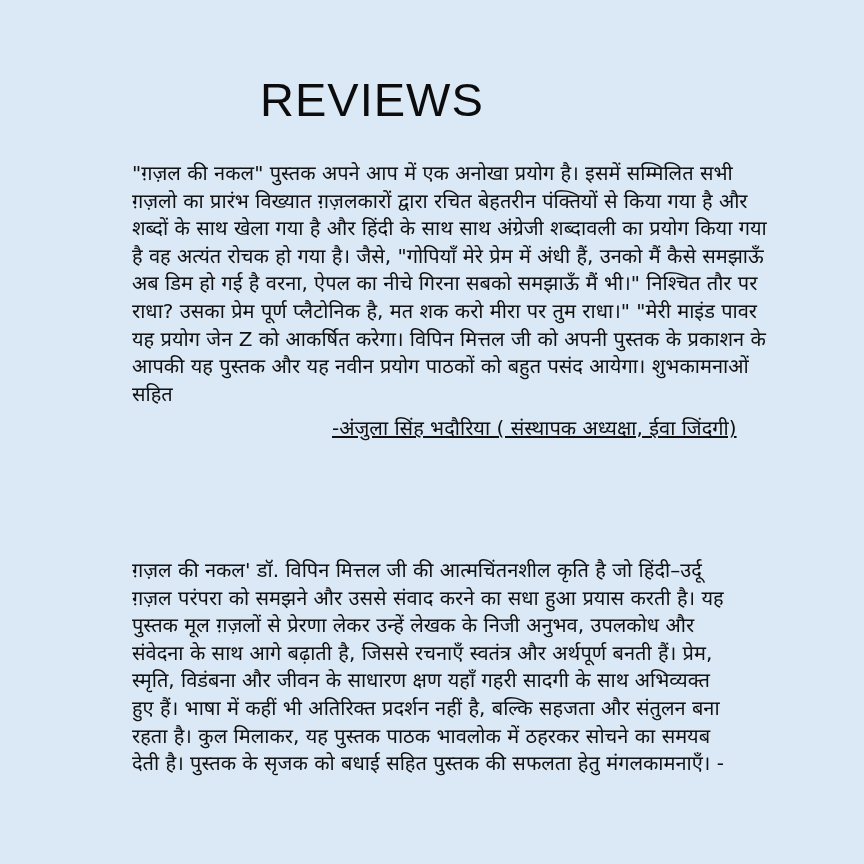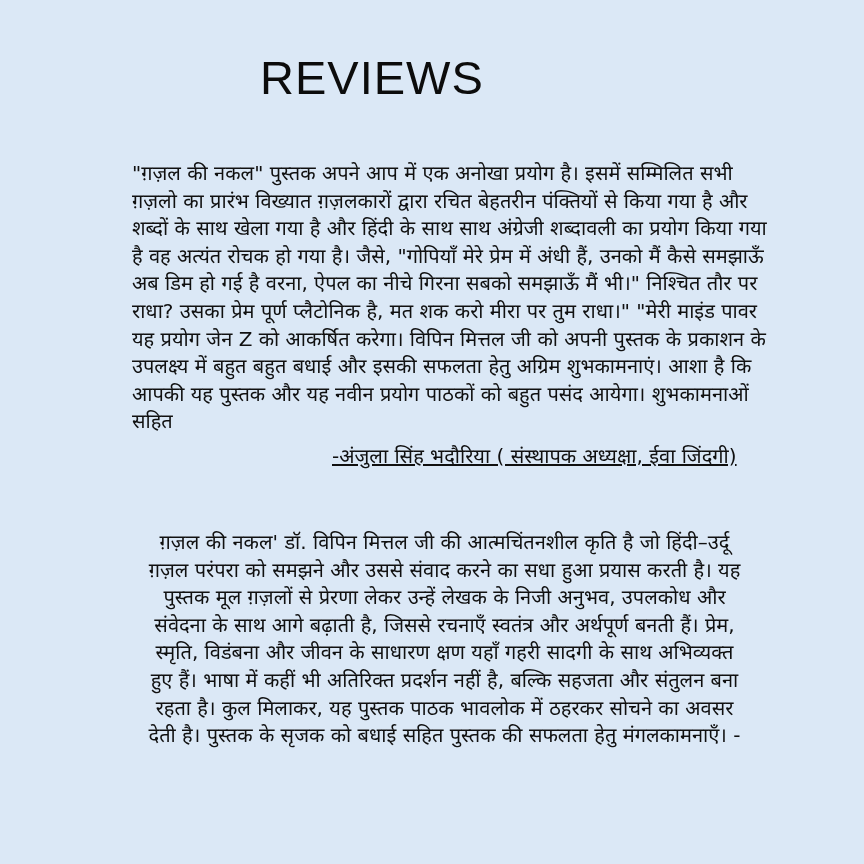--- a/index.html
+++ b/index.html
@@ -15,35 +15,35 @@
     font-family: "DejaVu Sans", "Liberation Sans", sans-serif;
     color: #101010;
   }
   .page {
     position: absolute;
     inset: 0;
   }
   .title {
     position: absolute;
     left: 260px;
-    top: 50px;
+    top: 72px;
     font-family: "Liberation Sans", sans-serif;
     font-size: 47px;
     font-weight: 400;
     letter-spacing: 1px;
     color: #0c0c0c;
     white-space: nowrap;
   }
   .review {
     position: absolute;
     left: 132px;
     width: 625px;
   }
   .review-1 { top: 160px; }
-  .review-2 { top: 529px; text-align: center; }
+  .review-2 { top: 557px; }
   .line {
     font-size: 20px;
     line-height: 27.6px;
     white-space: nowrap;
     color: #101010;
   }
   .attribution {
     font-size: 20px;
     line-height: 27.6px;
     white-space: nowrap;
@@ -67,30 +67,29 @@
   <div class="title">REVIEWS</div>
 
   <div class="review review-1">
     <div class="line">"ग़ज़ल की नकल" पुस्तक अपने आप में एक अनोखा प्रयोग है। इसमें सम्मिलित सभी</div>
     <div class="line">ग़ज़लो का प्रारंभ विख्यात ग़ज़लकारों द्वारा रचित बेहतरीन पंक्तियों से किया गया है और</div>
     <div class="line">शब्दों के साथ खेला गया है और हिंदी के साथ साथ अंग्रेजी शब्दावली का प्रयोग किया गया</div>
     <div class="line">है वह अत्यंत रोचक हो गया है। जैसे, "गोपियाँ मेरे प्रेम में अंधी हैं, उनको मैं कैसे समझाऊँ</div>
     <div class="line">अब डिम हो गई है वरना, ऐपल का नीचे गिरना सबको समझाऊँ मैं भी।" निश्चित तौर पर</div>
     <div class="line">राधा? उसका प्रेम पूर्ण प्लैटोनिक है, मत शक करो मीरा पर तुम राधा।" "मेरी माइंड पावर</div>
     <div class="line">यह प्रयोग जेन Z को आकर्षित करेगा। विपिन मित्तल जी को अपनी पुस्तक के प्रकाशन के</div>
-    <div class="line">उपलक्ष्य में बहुत बहुत बधाई और इसकी सफलता हेतु अग्रिम शुभकामनाएं। आशा है कि</div>
     <div class="line">आपकी यह पुस्तक और यह नवीन प्रयोग पाठकों को बहुत पसंद आयेगा। शुभकामनाओं</div>
     <div class="line">सहित</div>
     <div class="attribution">-अंजुला सिंह भदौरिया ( संस्थापक अध्यक्षा, ईवा जिंदगी)</div>
   </div>
 
   <div class="review review-2">
     <div class="line">ग़ज़ल की नकल' डॉ. विपिन मित्तल जी की आत्मचिंतनशील कृति है जो हिंदी–उर्दू</div>
     <div class="line">ग़ज़ल परंपरा को समझने और उससे संवाद करने का सधा हुआ प्रयास करती है। यह</div>
     <div class="line">पुस्तक मूल ग़ज़लों से प्रेरणा लेकर उन्हें लेखक के निजी अनुभव, उपलकोध और</div>
     <div class="line">संवेदना के साथ आगे बढ़ाती है, जिससे रचनाएँ स्वतंत्र और अर्थपूर्ण बनती हैं। प्रेम,</div>
     <div class="line">स्मृति, विडंबना और जीवन के साधारण क्षण यहाँ गहरी सादगी के साथ अभिव्यक्त</div>
     <div class="line">हुए हैं। भाषा में कहीं भी अतिरिक्त प्रदर्शन नहीं है, बल्कि सहजता और संतुलन बना</div>
-    <div class="line">रहता है। कुल मिलाकर, यह पुस्तक पाठक भावलोक में ठहरकर सोचने का अवसर</div>
+    <div class="line">रहता है। कुल मिलाकर, यह पुस्तक पाठक भावलोक में ठहरकर सोचने का समयब</div>
     <div class="line">देती है। पुस्तक के सृजक को बधाई सहित पुस्तक की सफलता हेतु मंगलकामनाएँ। -</div>
   </div>
 
 </div>
 
 </body></html>

